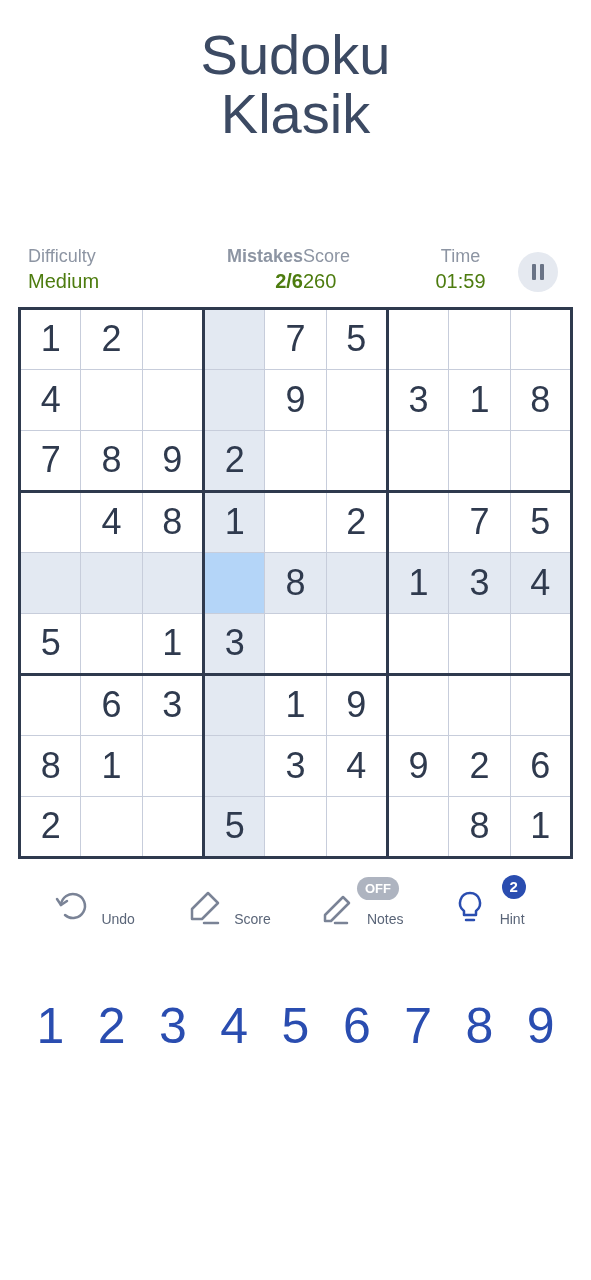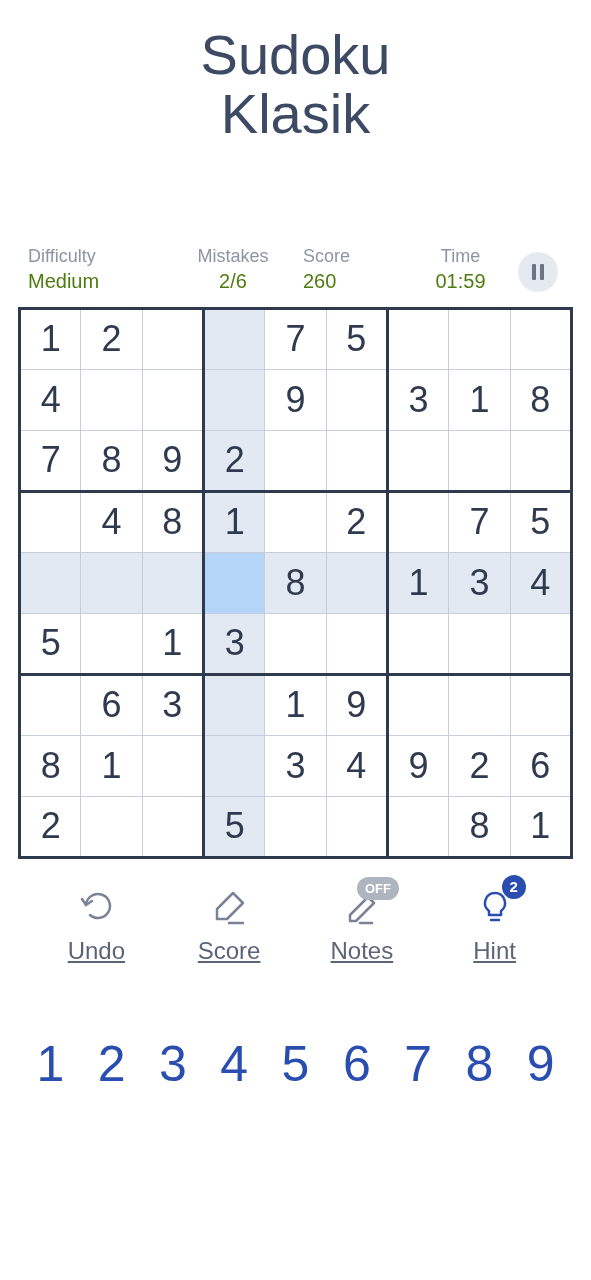--- a/index.html
+++ b/index.html
@@ -36,21 +36,21 @@
     font-size: 18px;
     color: #8d95a3;
     line-height: 1.35;
   }
   .stat-value {
     font-size: 20px;
     color: #4d7c0f;
     line-height: 1.35;
   }
   .stat.difficulty { flex: 0 0 135px; }
-  .stat.mistakes  { flex: 0 0 140px; align-items: center; }
+  .stat.mistakes  { flex: 0 0 140px; align-items: flex-end; font-weight: bold; }
   .stat.score     { flex: 0 0 105px; align-items: flex-start; }
   .stat.time      { flex: 0 0 105px; align-items: center; }
   .pause-wrap { flex: 1; display:flex; align-items:center; justify-content:flex-end; padding-top:8px;}
   .pause-btn {
     width: 40px; height: 40px; border-radius: 50%;
     background: #e5e9f0; display:flex; align-items:center; justify-content:center;
     cursor: pointer;
   }
   .pause-btn span { display:block; width:4px; height:16px; background:#6a7486; margin:0 2px; border-radius:1px;}
   .board-wrap {
@@ -82,25 +82,25 @@
   .hl { background: #e3e9f2 !important; }
   .sel { background: #b4d5f8 !important; }
 
   .tools {
     display: flex;
     justify-content: space-around;
     margin-top: 28px;
     padding: 0 30px;
   }
   .tool {
-    display:flex; flex-direction:column; align-items:center; gap:10px;
+    display:flex; flex-direction:row; align-items:flex-end; gap:10px;
     cursor:pointer; position:relative;
     width: 90px;
   }
-  .tool .label { font-size: 24px; color:#5a6578;text-decoration:underline; }
+  .tool .label { font-size: 14px; color:#5a6578; }
   .tool svg { width: 40px; height: 40px; }
   .tool .off-badge {
     position:absolute; top:-10px; right:8px;
     background:#aeb4c0; color:#fff; font-size:13px; font-weight:700;
     padding:4px 8px; border-radius: 12px;
   }
   .tool .count-badge {
     position:absolute; top:-12px; right:14px;
     background:#2a4db0; color:#fff; font-size:15px; font-weight:700;
     width:24px; height:24px; border-radius:50%;

